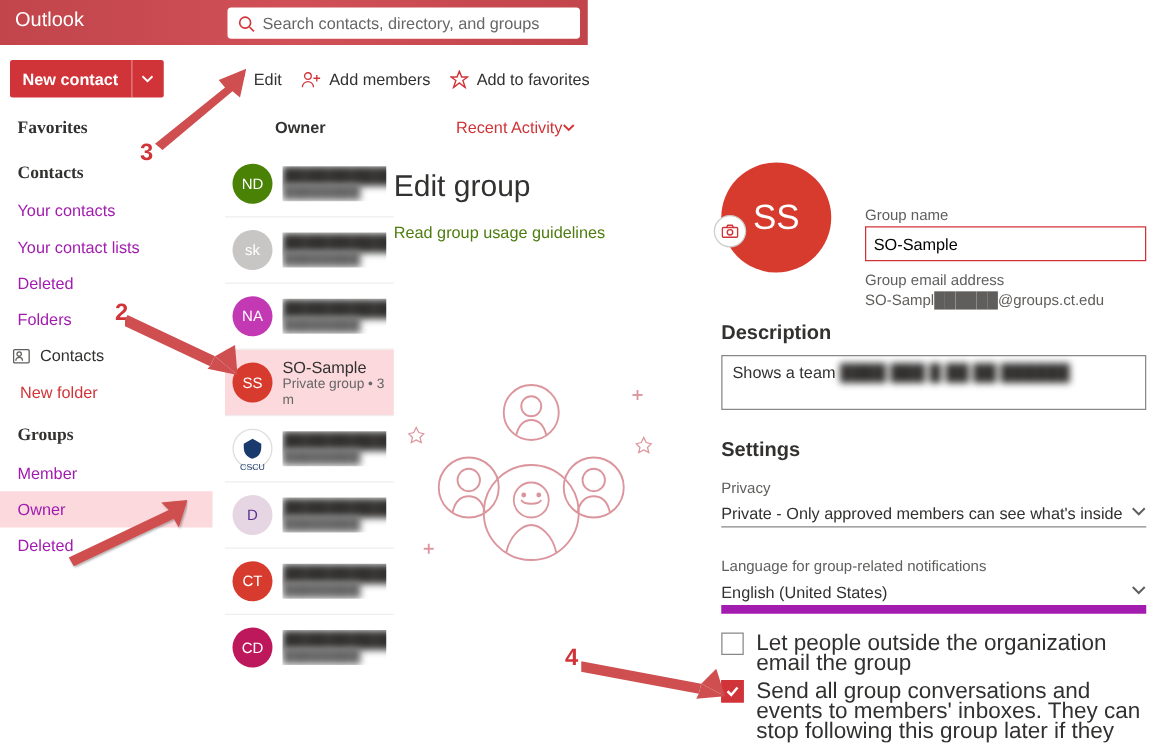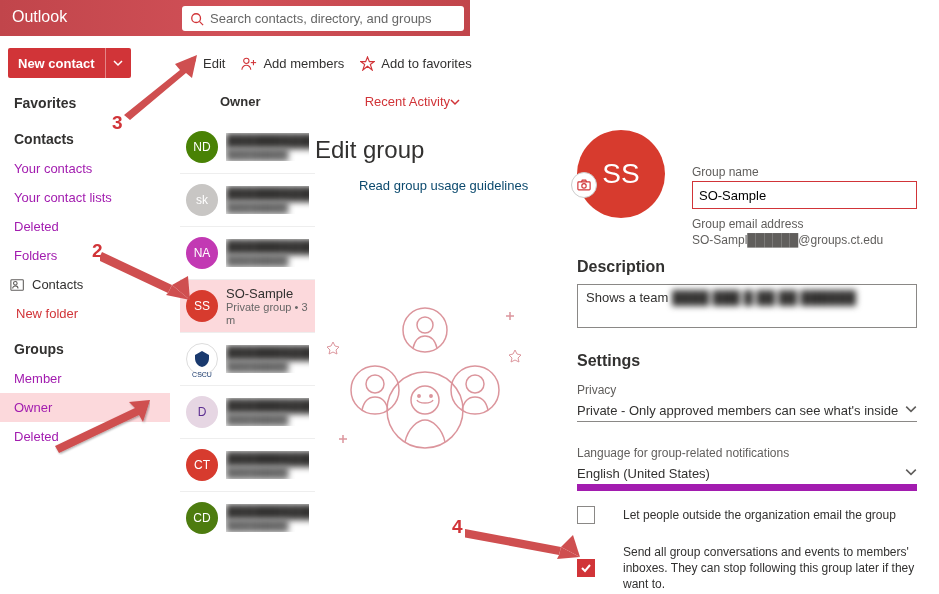--- a/index.html
+++ b/index.html
@@ -9,21 +9,21 @@
   .header-bar { position: absolute; left: 0; top: 0; width: 470px; height: 36px; background:#c1454b; background-image: linear-gradient(90deg,#c1454b,#d15057,#c1454b); }
   .app-name { position:absolute; left:12px; top:8px; color:#fff; font-size:16px; font-weight:500; }
   .search-box { position:absolute; left:182px; top:6px; width:282px; height:25px; background:#fff; border-radius:3px; display:flex; align-items:center; padding:0 8px; color:#666; font-size:13px; }
   .search-box svg { margin-right:6px; }
 
   .new-contact-btn { position:absolute; left:8px; top:48px; height:30px; background:#d13438; color:#fff; display:flex; align-items:center; border-radius:2px; }
   .new-contact-btn .lbl { padding:0 10px; font-weight:600; font-size:13px; }
   .new-contact-btn .caret { width:26px; text-align:center; border-left:1px solid rgba(255,255,255,.4); height:100%; display:flex; align-items:center; justify-content:center; }
 
   .left-nav { position:absolute; left:0; top:88px; width:170px; }
-  .nav-head { font-weight:700; font-size:14px; padding:7px 14px; }
+  .nav-head { font-weight:700; font-size:14px; padding:7px 14px;font-family:Liberation Serif, serif; }
   .nav-item { font-size:13px; padding:7px 14px; color:#a21caf; cursor:pointer; }
   .nav-item.indent { padding-left:16px; }
   .nav-item.sel { background:#fcd9dc; }
   .nav-group-spacer { height:6px; }
   .nav-contacts-row { display:flex; align-items:center; gap:6px; padding:7px 10px; font-size:13px; }
 
   
   .toolbar { position:absolute; left:182px; top:48px; height:30px; display:flex; align-items:center; gap:16px; font-size:13px; }
   .tool-item { display:flex; align-items:center; gap:6px; color:#323130; cursor:pointer; }
   .tool-item svg { stroke:#d13438; }
@@ -41,41 +41,41 @@
   .badge { width:32px; height:32px; border-radius:50%; color:#fff; font-size:12px; display:flex; align-items:center; justify-content:center; flex-shrink:0; }
   .grp-txt { flex:1; overflow:hidden; }
   .grp-name { font-size:13px; line-height:15px; }
   .grp-sub  { font-size:11px; color:#666; line-height:13px; }
   .blur .grp-name, .blur .grp-sub { filter: blur(3px); }
 
   
   .edit-panel { position:absolute; left:315px; top:136px; width:220px; }
   .edit-panel h1 { font-size:24px; font-weight:400; margin-bottom:14px; }
   .edit-panel p { font-size:13px; line-height:18px; }
-  .edit-panel a { color:#0c4a6e; text-decoration:none;margin-left:44px; }
+  .edit-panel a { color:#4d7c0f; text-decoration:none; }
   .illus { position:absolute; left:315px; top:300px; width:220px; height:160px; opacity:.9; }
 
   
   .form-panel { position:absolute; left:577px; top:130px; width:345px; }
   .avatar-lg { position:absolute; left:0; top:0; width:88px; height:88px; border-radius:50%; background:#d73b2e; display:flex; align-items:center; justify-content:center; color:#fff; font-size:28px; font-weight:400; }
   .cam-btn { position:absolute; left:-6px; top:42px; width:26px; height:26px; background:#fff; border:1px solid #ccc; border-radius:50%; display:flex; align-items:center; justify-content:center; color:#d13438; }
   .fld-label { font-size:12px; color:#605e5c; }
   .grp-name-row { position:absolute; left:115px; top:35px; width:225px; }
   .grp-name-input { width:225px; height:28px; border:1px solid #d13438; padding:0 6px; font-size:13px; margin-top:2px; }
   .grp-email-row { position:absolute; left:115px; top:86px; font-size:12px; color:#605e5c; line-height:16px; }
   .section-h { font-size:16px; font-weight:600; }
   .desc-h { position:absolute; left:0; top:128px;text-align:center; }
   .desc-box { position:absolute; left:0; top:154px; width:340px; height:44px; border:1px solid #8a8886; padding:5px 8px; font-size:13px; }
   .desc-box .secret { filter:blur(3px); }
   .settings-h { position:absolute; left:0; top:222px; }
   .priv-lbl { position:absolute; left:0; top:253px; font-size:12px; color:#605e5c; }
   .priv-sel { position:absolute; left:0; top:270px; width:340px; border-bottom:1px solid #8a8886; padding:3px 0; font-size:13px; display:flex; justify-content:space-between; }
   .lang-lbl { position:absolute; left:0; top:316px; font-size:12px; color:#605e5c; }
   .lang-sel { position:absolute; left:0; top:333px; width:340px; border-bottom:7px solid #a21caf; padding:3px 0; font-size:13px; display:flex; justify-content:space-between; }
-  .chk-row { position:absolute; left:0; width:340px; display:flex; gap:28px; font-size:12px; line-height:16px;align-items:center; }
+  .chk-row { position:absolute; left:0; width:340px; display:flex; gap:10px; font-size:18px; line-height:16px; }
   .chk-row.one { top:376px; }
   .chk-row.two { top:414px; }
   .chk { width:18px; height:18px; border:1px solid #8a8886; flex-shrink:0; display:flex; align-items:center; justify-content:center; }
   .chk.checked { background:#d13438; border-color:#d13438; }
   .chk.checked svg { stroke:#fff; }
 
   
   .anno-num { position:absolute; color:#d13438; font-weight:800; font-size:19px; }
   .arrow { position:absolute; pointer-events:none; }
 </style>
@@ -212,21 +212,21 @@
       </div>
     </div>
     <div class="group-row blur">
       <div class="badge" style="background: rgb(215, 59, 46);">CT</div>
       <div class="grp-txt">
         <div class="grp-name">██████████</div>
         <div class="grp-sub">████████</div>
       </div>
     </div>
     <div class="group-row blur">
-      <div class="badge" style="background: #4d7c0f;">CD</div>
+      <div class="badge" style="background: #be185d;">CD</div>
       <div class="grp-txt">
         <div class="grp-name">██████████</div>
         <div class="grp-sub">████████</div>
       </div>
     </div>
   </div>
 
 <div class="edit-panel">
   <h1>Edit group</h1>
   <a href="#">Read group usage guidelines</a>

